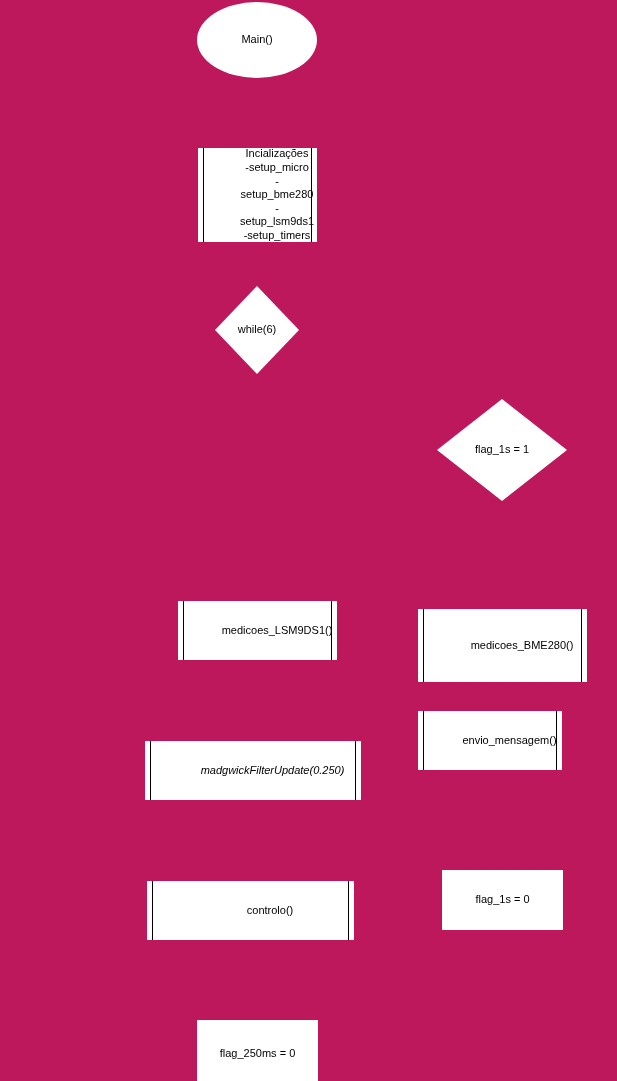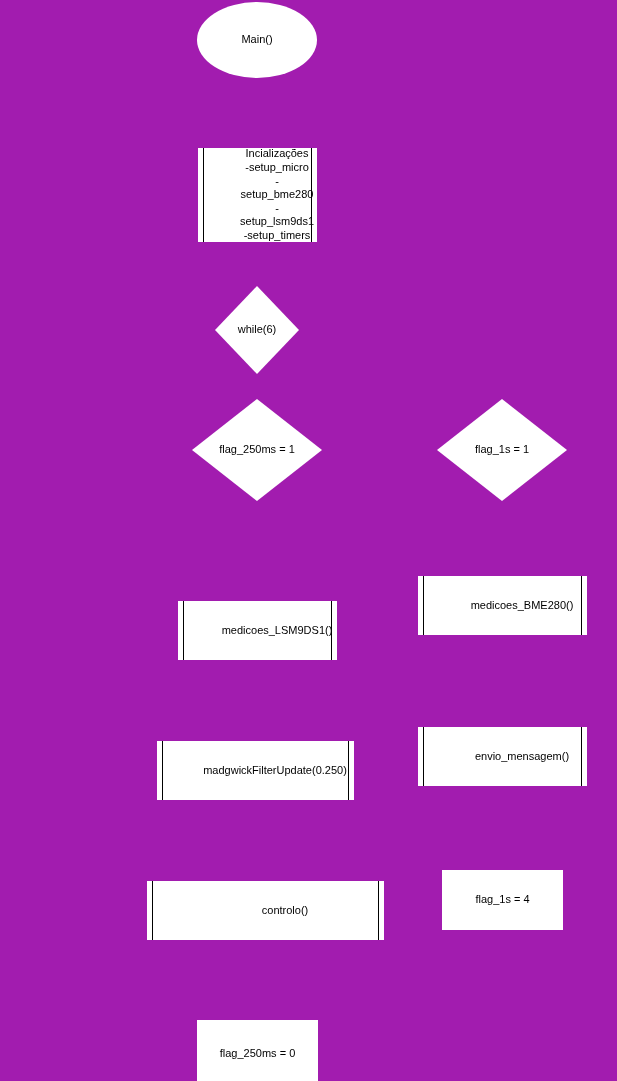--- a/index.html
+++ b/index.html
@@ -4,21 +4,21 @@
 <style>
   html, body {
     margin: 0;
     padding: 0;
     background: #000000;
   }
   #canvas {
     position: relative;
     width: 617px;
     height: 1081px;
-    background: #a21caf;
+    background: #be185d;
     overflow: hidden;
     font-family: "Liberation Sans", sans-serif;
   }
   .node {
     position: absolute;
     box-sizing: border-box;
     color: #000000;
     font-size: 11px;
     line-height: 13.6px;
     text-align: center;
@@ -74,22 +74,21 @@
 <body>
 
 <div id="canvas">
     <div class="node shape-ellipse" style="left: 197px; top: 2px; width: 120px; height: 76px;"><span>Main()</span></div>
     <div class="node shape-predef" style="left: 198px; top: 148px; width: 119px; height: 94px;"><span class="bar left"></span><span class="bar right"></span><span class="label">Incializações
 -setup_micro
 -setup_bme280
 -setup_lsm9ds1
 -setup_timers</span></div>
     <div class="node shape-diamond" style="left: 215px; top: 286px; width: 84px; height: 88px;"><span class="dia"></span><span class="label">while(6)</span></div>
-    <div class="node shape-diamond" style="left: 192px; top: 399px; width: 130px; height: 102px;"><span class="dia"></span><span class="label">flag_250ms = 1</span></div>
     <div class="node shape-diamond" style="left: 437px; top: 399px; width: 130px; height: 102px;"><span class="dia"></span><span class="label">flag_1s = 1</span></div>
     <div class="node shape-predef" style="left: 178px; top: 601px; width: 159px; height: 59px; align-items: center;"><span class="bar left"></span><span class="bar right"></span><span class="label">medicoes_LSM9DS1()</span></div>
-    <div class="node shape-predef" style="left: 418px; top: 576px; width: 169px; height: 59px;"><span class="bar left"></span><span class="bar right"></span><span class="label">medicoes_BME280()</span></div>
-    <div class="node shape-predef" style="left: 418px; top: 711px; width: 169px; height: 59px; margin-top: 16px;"><span class="bar left"></span><span class="bar right"></span><span class="label">envio_mensagem()</span></div>
-    <div class="node shape-predef" style="left: 157px; top: 741px; width: 197px; height: 59px;"><span class="bar left"></span><span class="bar right"></span><span class="label">madgwickFilterUpdate(0.250)</span></div>
-    <div class="node shape-predef" style="left: 147px; top: 881px; width: 237px; height: 59px;"><span class="bar left"></span><span class="bar right"></span><span class="label">controlo()</span></div>
-    <div class="node shape-rect" style="left: 442px; top: 870px; width: 121px; height: 60px;"><span>flag_1s = 4</span></div>
+    <div class="node shape-predef" style="left: 418px; top: 609px; width: 169px; height: 73px;"><span class="bar left"></span><span class="bar right"></span><span class="label">medicoes_BME280()</span></div>
+    <div class="node shape-predef" style="left: 418px; top: 711px; width: 144px; height: 59px;"><span class="bar left"></span><span class="bar right"></span><span class="label">envio_mensagem()</span></div>
+    <div class="node shape-predef" style="left: 145px; top: 741px; width: 216px; height: 59px; font-style: italic;"><span class="bar left"></span><span class="bar right"></span><span class="label">madgwickFilterUpdate(0.250)</span></div>
+    <div class="node shape-predef" style="left: 147px; top: 881px; width: 207px; height: 59px;"><span class="bar left"></span><span class="bar right"></span><span class="label">controlo()</span></div>
+    <div class="node shape-rect" style="left: 442px; top: 870px; width: 121px; height: 60px;"><span>flag_1s = 0</span></div>
     <div class="node shape-rect" style="left: 197px; top: 1020px; width: 121px; height: 68px;"><span>flag_250ms = 0</span></div>
   </div>
 
 </body></html>

